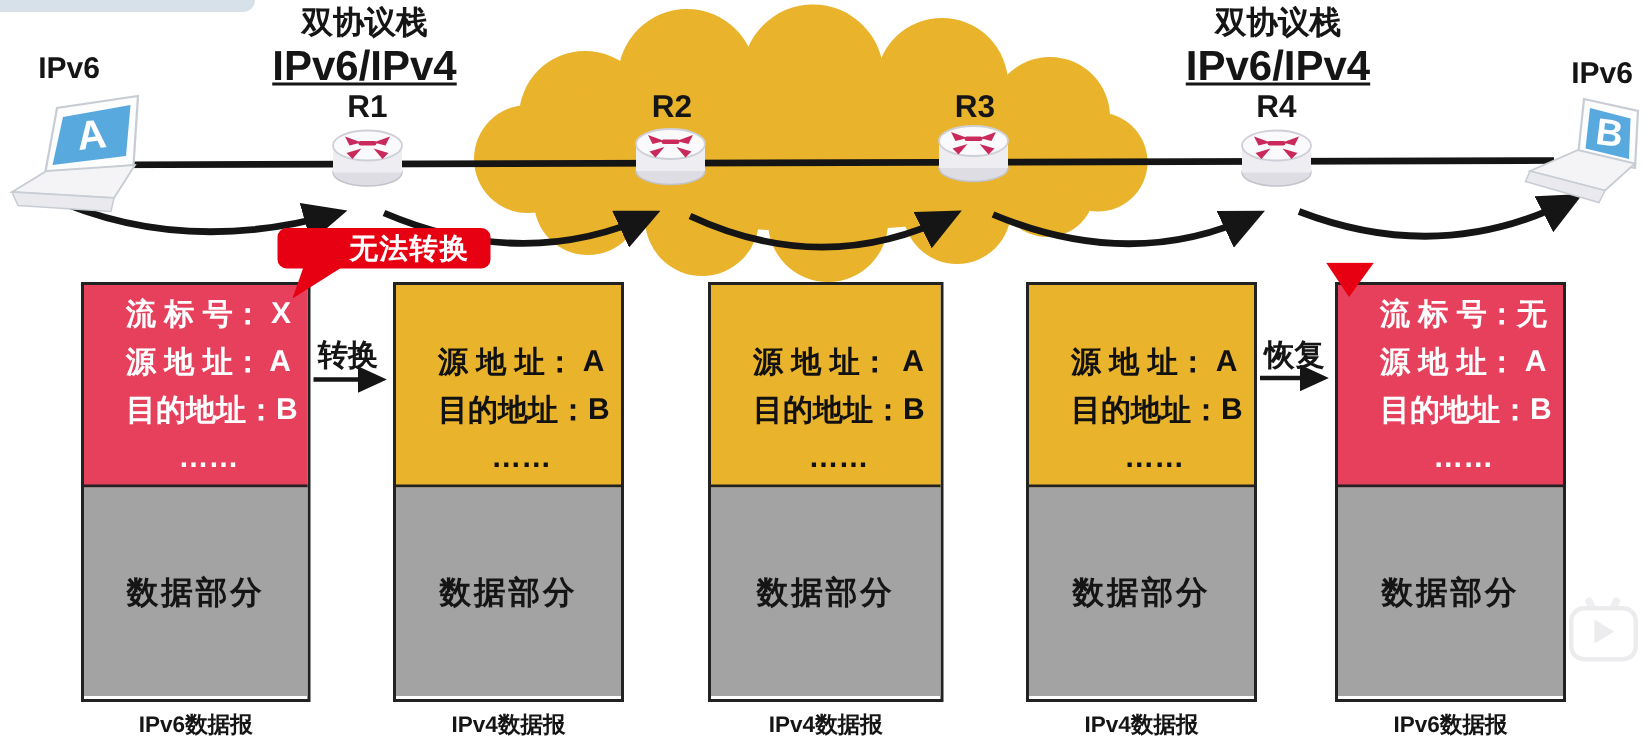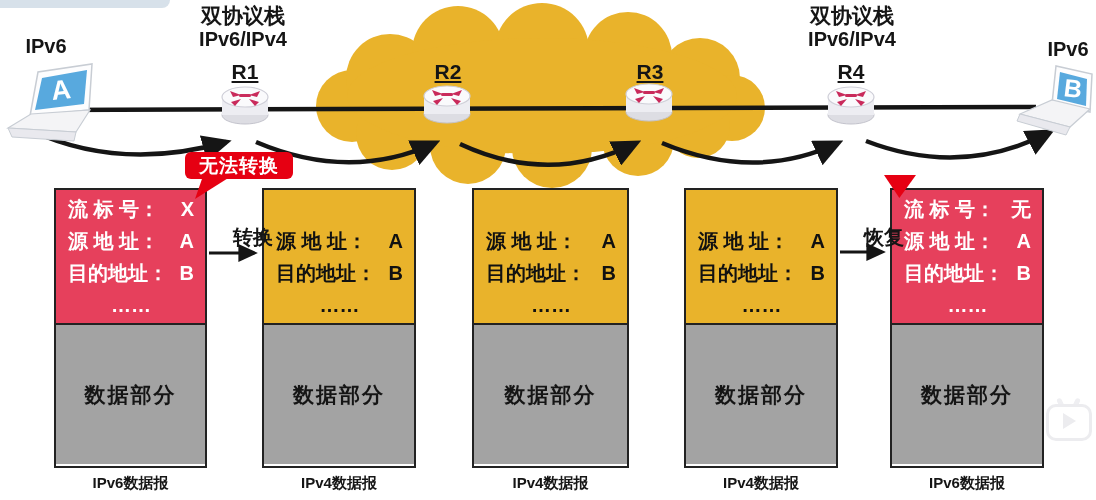--- a/index.html
+++ b/index.html
@@ -5,43 +5,43 @@
   html,body{margin:0;padding:0;background:#fff;}
   #stage{
     position:relative;width:1096px;height:500px;background:#fff;overflow:hidden;
     font-family:"Liberation Sans","DejaVu Sans",sans-serif;color:var(--ink);
   }
   #diagram-svg{position:absolute;left:0;top:0;z-index:1;}
   .lab{position:absolute;z-index:2;font-weight:bold;text-align:center;line-height:1.15;}
   .lab-host{font-size:20px;width:64px;}
   .stack{width:134px;top:4px;text-align:center;}
   .stack .l1{font-size:21px;}
-  .stack .l2{font-size:20px;}
-  .rname{font-size:21px;width:60px;top:60px;text-decoration:underline;}
+  .stack .l2{font-size:28px;text-decoration:underline;}
+  .rname{font-size:21px;width:60px;top:60px;}
   .cloudlab{font-size:23px;width:124px;left:493px;top:40px;}
-  .flowlab{font-size:20px;width:54px;z-index:3;top:226px;padding-left:21px;}
+  .flowlab{font-size:20px;width:54px;z-index:3;top:226px;}
   
   .badge{
     position:absolute;z-index:4;top:152px;height:27px;border-radius:6px;
     background:var(--badge_red);color:#fff;font-weight:bold;font-size:19px;
-    display:flex;align-items:center;justify-content:center;letter-spacing:1px;
+    display:flex;align-items:center;justify-content:center;letter-spacing:1px;padding-left:34px;
   }
   .badge-tail{position:absolute;z-index:3;background:var(--badge_red);}
   #tail-left{left:195px;top:175px;width:38px;height:24px;clip-path:polygon(22% 0,100% 0,0 100%);}
   #tail-right{left:884px;top:175px;width:32px;height:23px;clip-path:polygon(0 0,100% 0,48% 100%);}
   
   .packet{position:absolute;z-index:2;top:188px;height:280px;border:2px solid #222;
           box-sizing:border-box;background:#fff;}
   .p1{left:54px;width:153px;}
   .p2{left:262px;width:154px;}
   .p3{left:472px;width:157px;}
   .p4{left:684px;width:154px;}
   .p5{left:890px;width:154px;}
   .phead{height:135px;border-bottom:2px solid #222;box-sizing:border-box;
-         padding:2px 11px 0 12px;display:flex;flex-direction:column;justify-content:space-evenly;}
+         padding:2px 11px 0 28px;display:flex;flex-direction:column;justify-content:space-evenly;}
   .phead.red{background:var(--red);color:#fff;}
   .phead.yellow{background:var(--gold);color:#111;}
   .prow{display:flex;justify-content:space-between;align-items:center;height:30px;
         font-weight:bold;font-size:20px;white-space:nowrap;}
   .prow.center{justify-content:center;}
   .pbody{height:139px;display:flex;align-items:center;justify-content:center;
          font-weight:bold;font-size:21px;background:#a3a3a3;letter-spacing:2px;}
   .pcap{position:absolute;z-index:2;top:469px;height:28px;display:flex;align-items:center;
         justify-content:center;font-weight:bold;font-size:15px;}
   .c1{left:54px;width:153px;} .c2{left:262px;width:154px;} .c3{left:472px;width:157px;}

